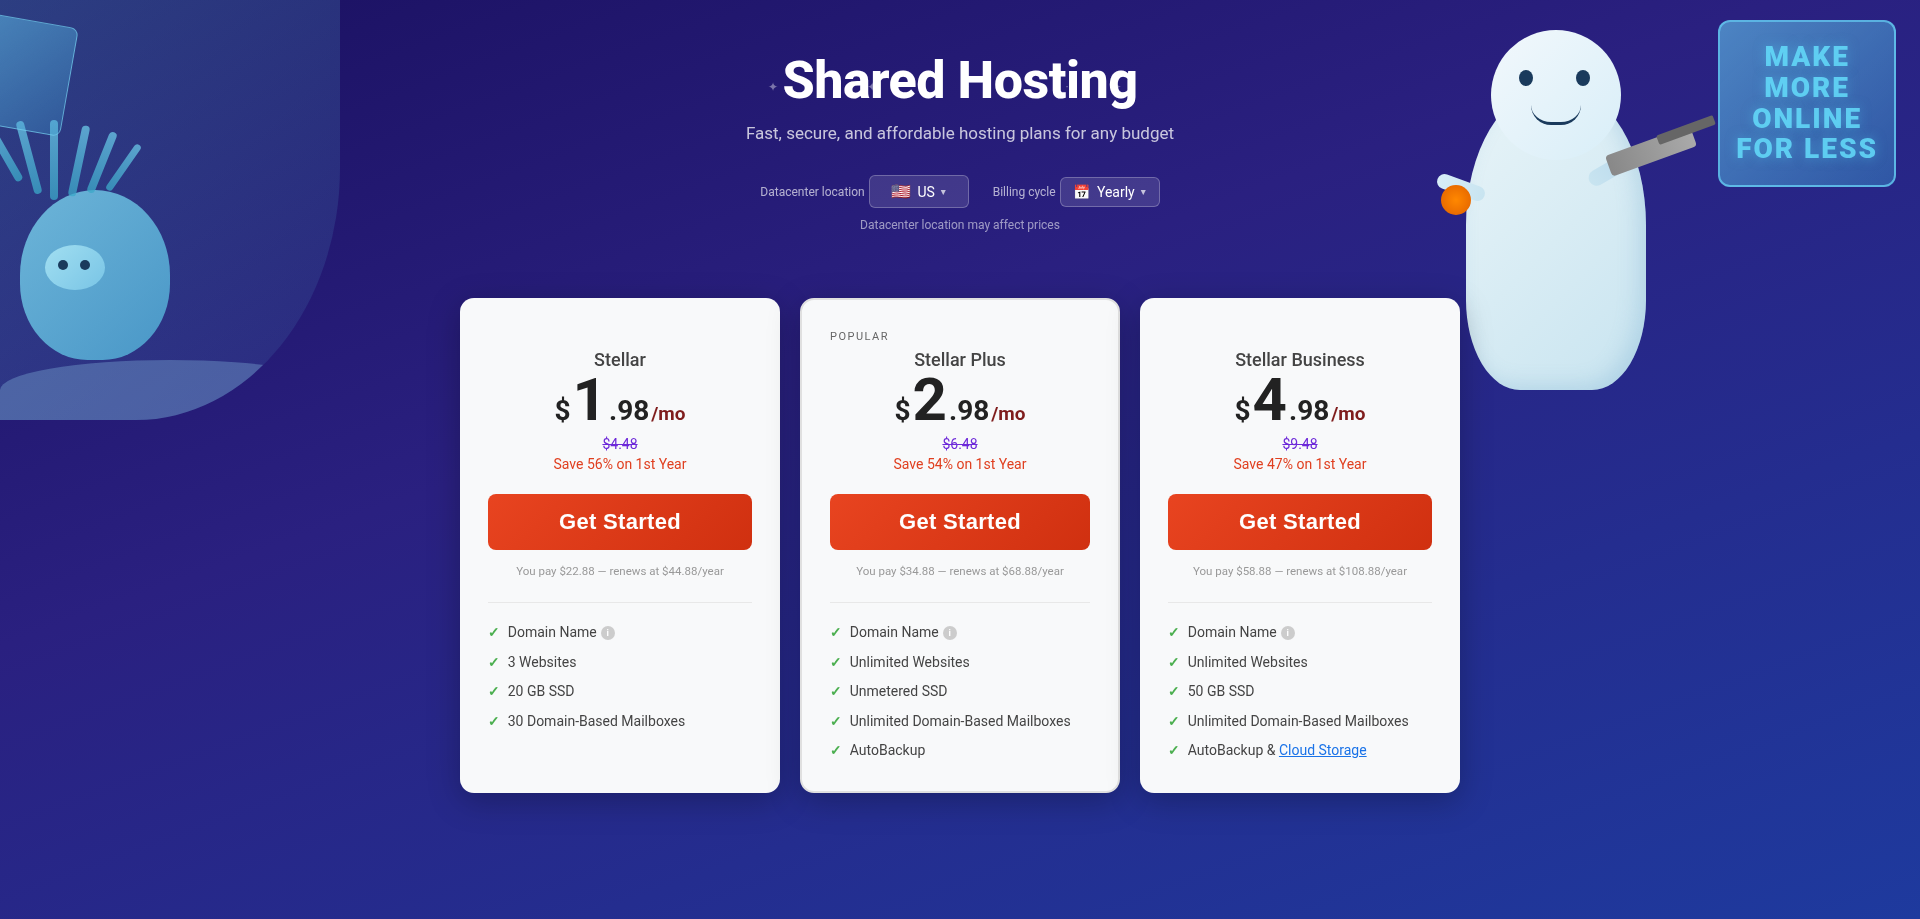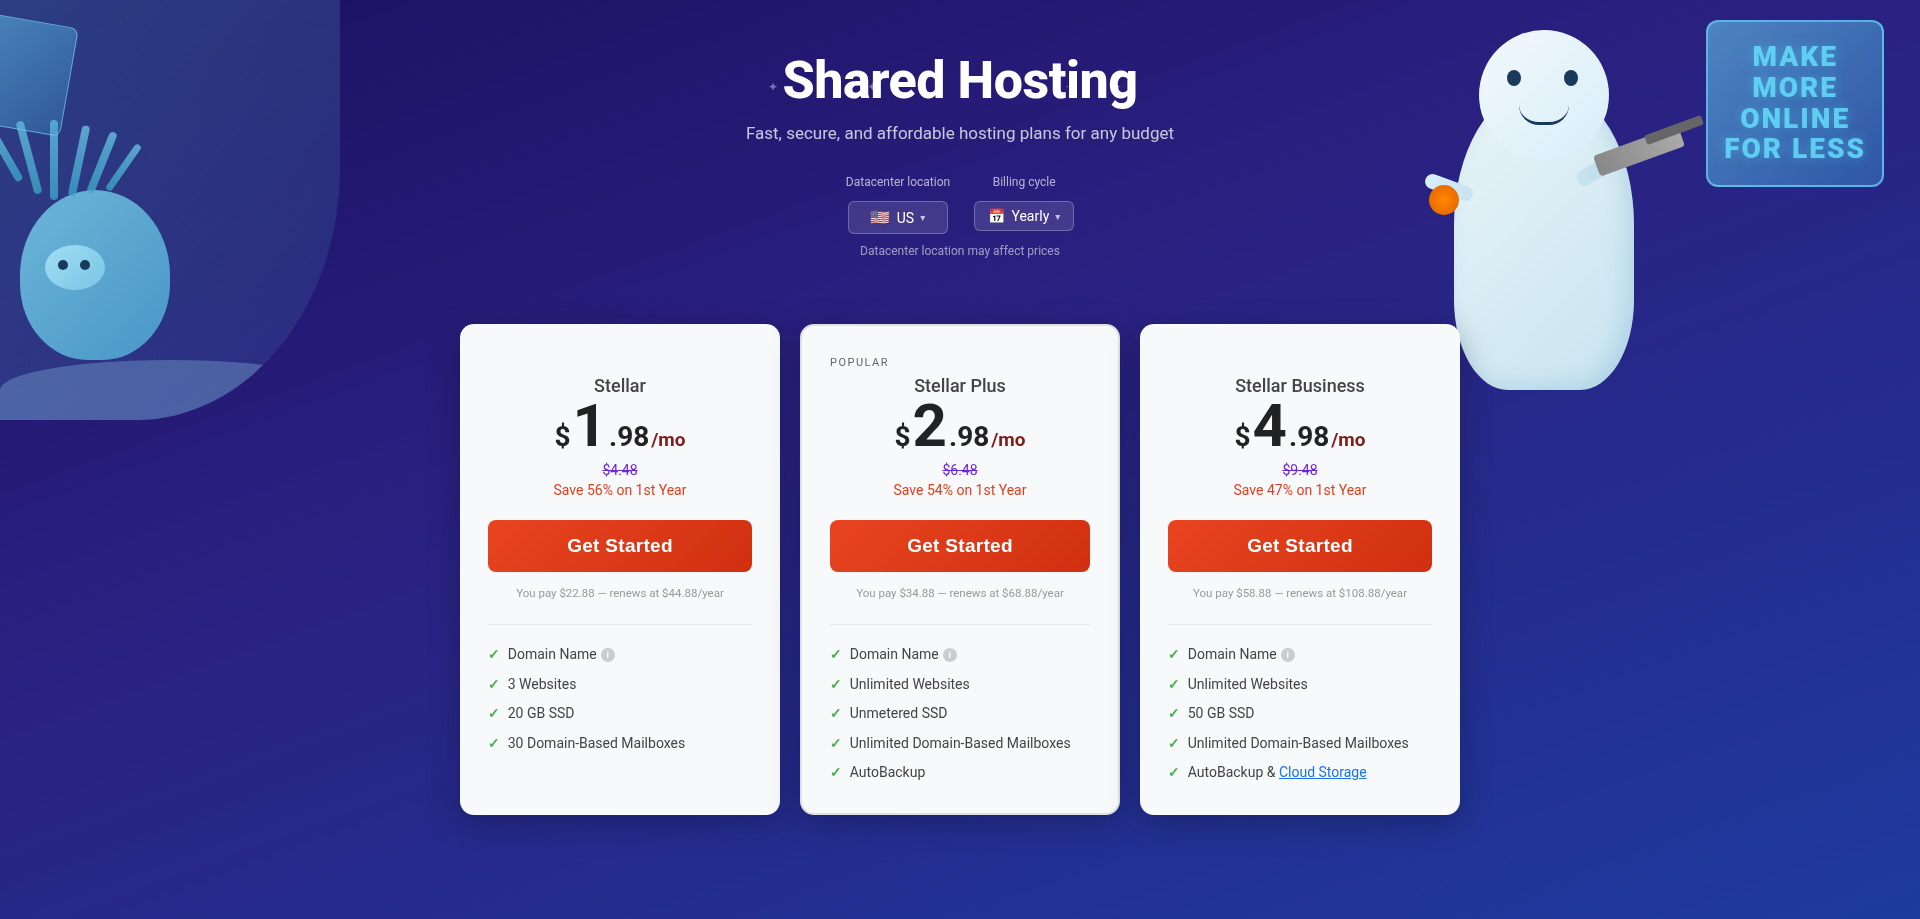--- a/index.html
+++ b/index.html
@@ -46,21 +46,21 @@
       left: 0;
       right: 0;
       height: 60px;
       background: rgba(150,210,240,0.3);
       border-radius: 50% 50% 0 0;
     }
 
     
     .deco-right {
       position: absolute;
-      right: 16px;
+      right: 4px;
       top: 0;
       width: 450px;
       height: 500px;
       pointer-events: none;
     }
 
     
     .ice-text {
       position: absolute;
       right: 20px;
@@ -105,23 +105,22 @@
     .controls {
       display: flex;
       justify-content: center;
       gap: 24px;
       margin-bottom: 10px;
       flex-wrap: wrap;
     }
 
     .control-group {
       display: flex;
-      flex-direction: column;
       align-items: center;
-      gap: 12px;
+      gap: 4px;
     }
 
     .control-label {
       font-size: 12px;
       color: rgba(255,255,255,0.65);
     }
 
     .control-select {
       display: flex;
       align-items: center;
@@ -242,21 +241,21 @@
       font-weight: 400;
       margin-bottom: 22px;
     }
 
     .get-started-btn {
       display: block;
       width: 100%;
       padding: 15px;
       background: linear-gradient(135deg, #e84420, #d03010);
       color: #fff;
-      font-size: 19px;
+      font-size: 22px;
       font-weight: 700;
       border: none;
       border-radius: 8px;
       cursor: pointer;
       text-align: center;
       margin-bottom: 14px;
       letter-spacing: 0.3px;
     }
 
     .payment-note {

